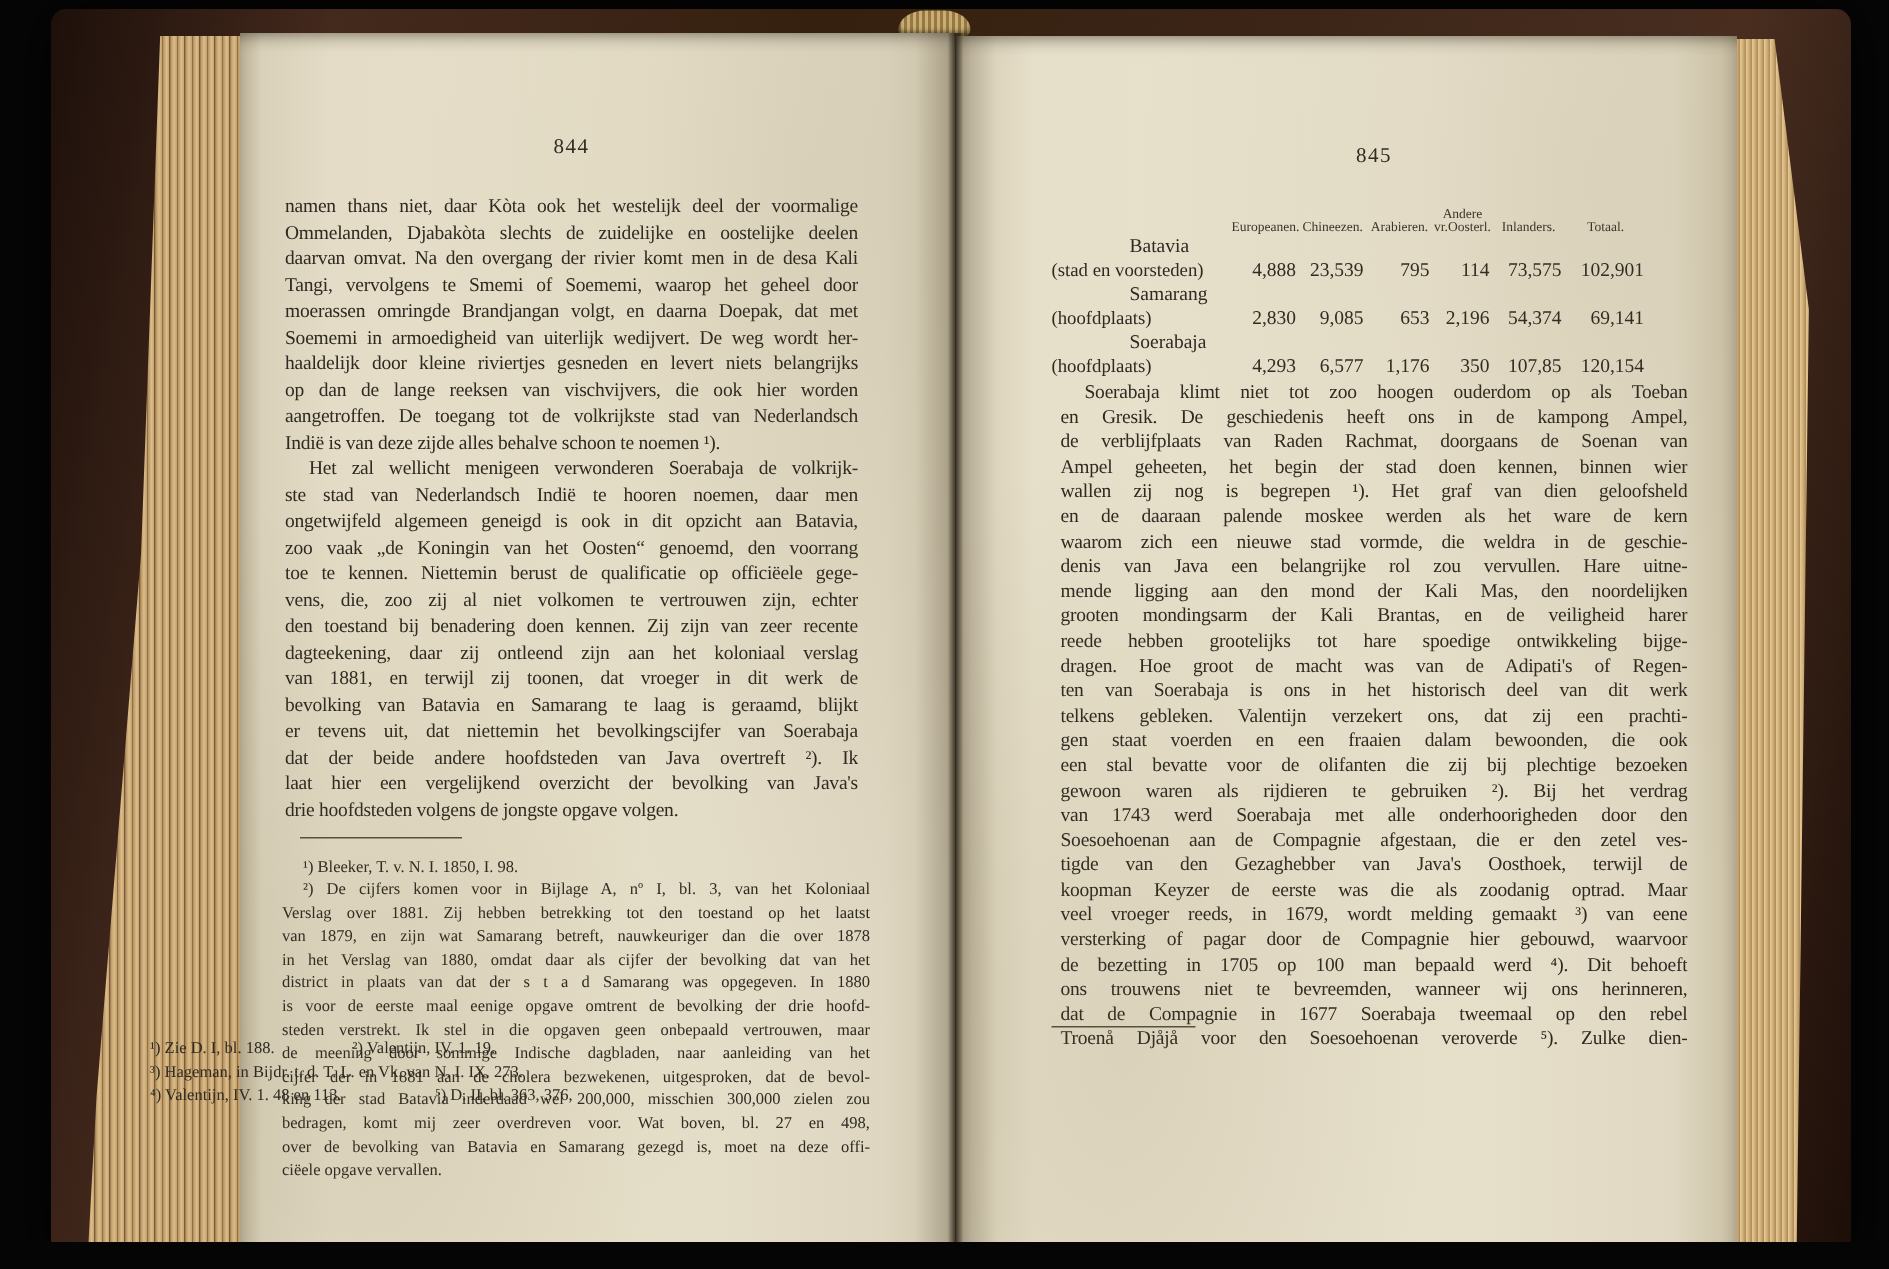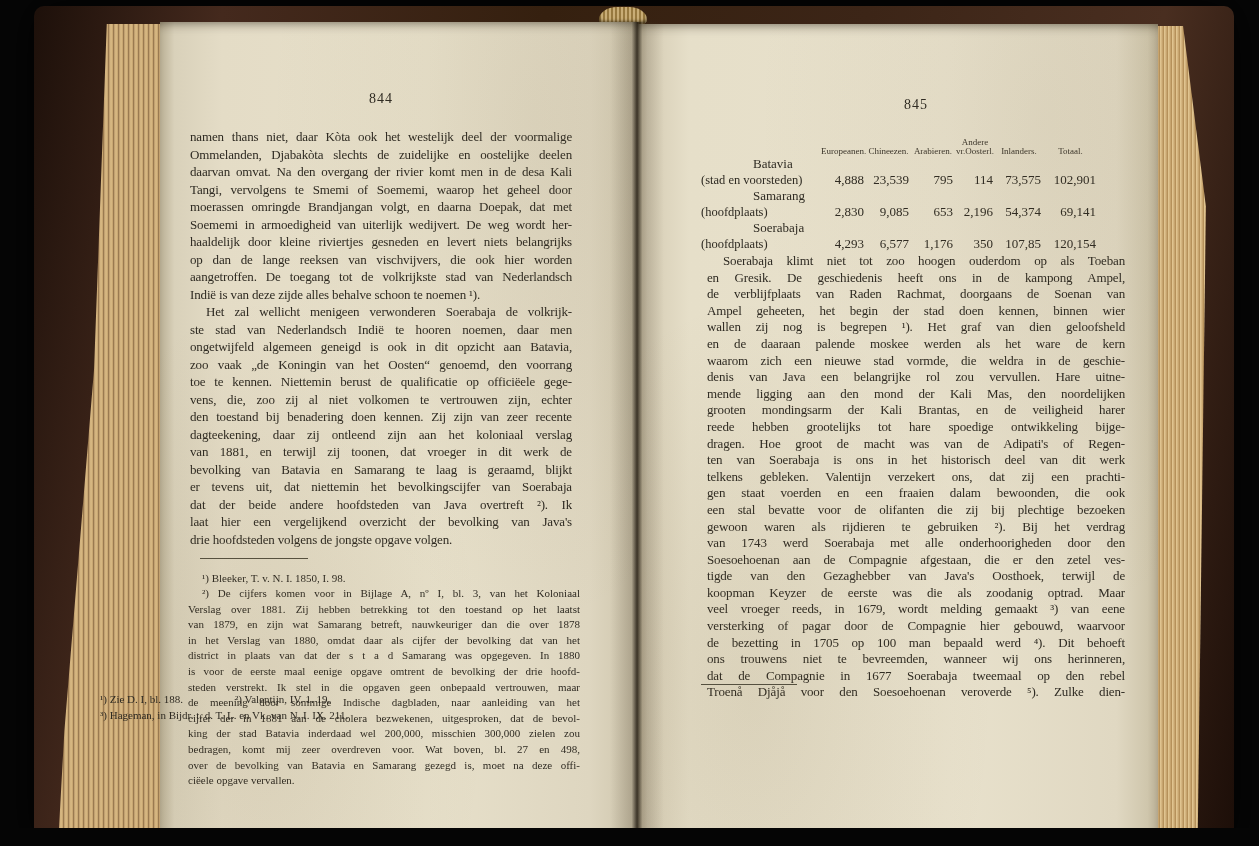--- a/index.html
+++ b/index.html
@@ -205,18 +205,22 @@
         </div>
     </div>
   </div>
   <div class="fnsep sep-right"></div>
   <div class="fn-right">
     <div class="fnrow">
       <span class="w1">¹) Zie D. I, bl. 188.</span>
       <span>²) Valentijn, IV. 1. 19.</span>
     </div>
     <div class="fnrow">
-      <span>³) Hageman, in Bijdr. t. d. T. L. en Vk. van N. I. IX. 211.</span>
+      <span>³) Hageman, in Bijdr. t. d. T. L. en Vk. van N. I. IX. 273.</span>
+    </div>
+    <div class="fnrow">
+      <span class="w2">⁴) Valentijn, IV. 1. 48 en 113.</span>
+      <span>⁵) D. II, bl. 363, 376,</span>
     </div>
   </div>
 
   <div class="gutter"></div>
 </div>
 
 </body></html>

